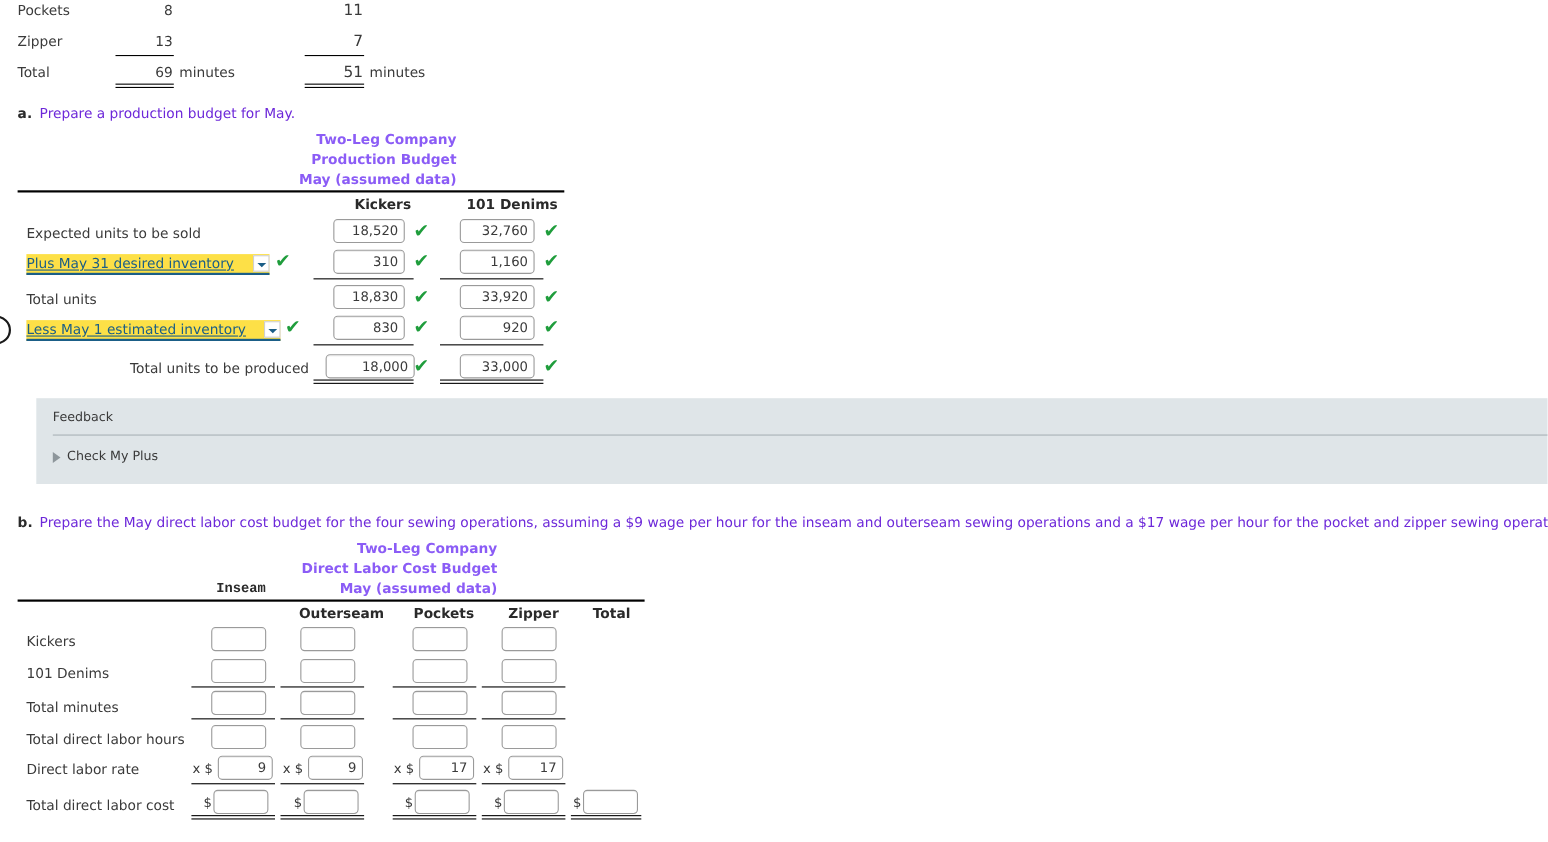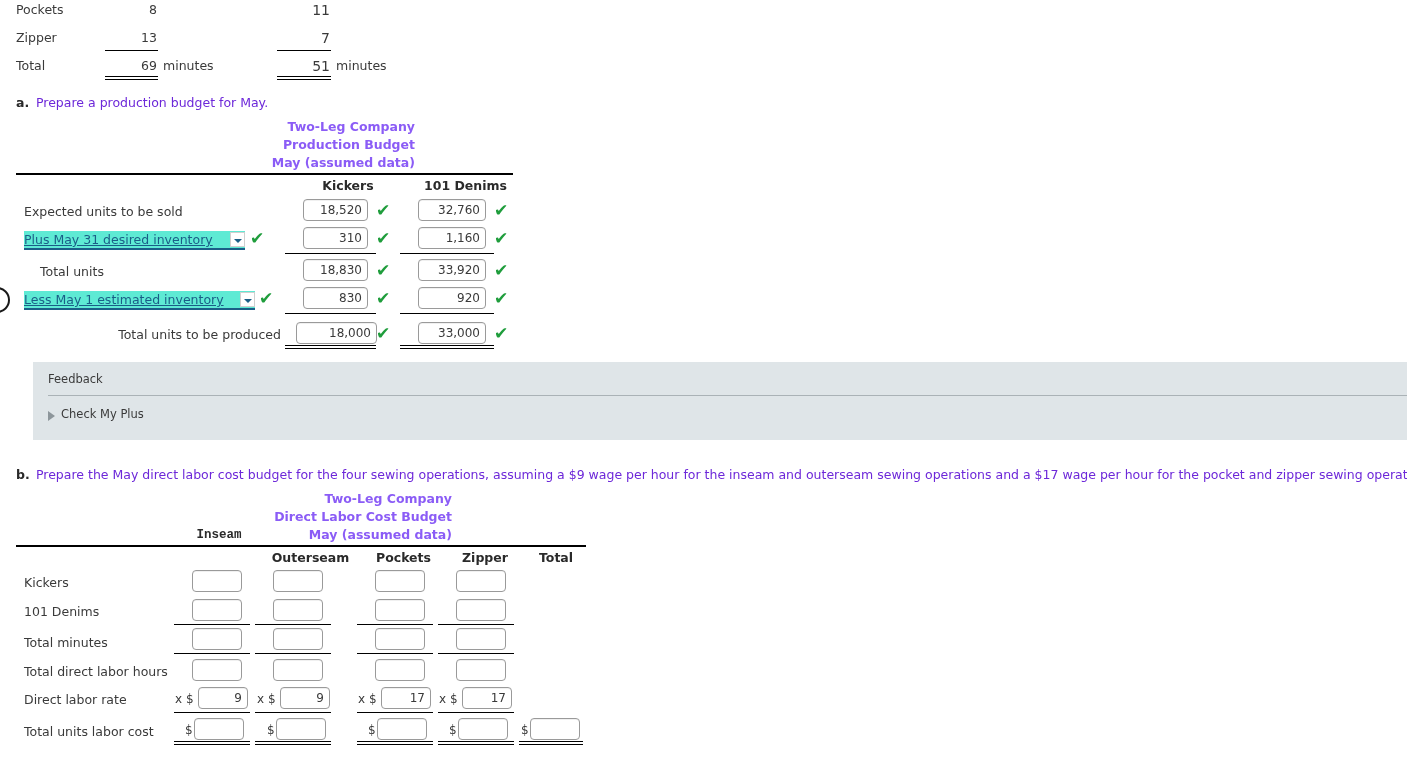--- a/index.html
+++ b/index.html
@@ -65,21 +65,21 @@
     line-height: 1;
     font-family: "DejaVu Sans", sans-serif;
   }
 
   
   .selwrap {
     position: absolute;
     height: 19px;
     border: none;
     border-bottom: 2px solid #1b5e87;
-    background: #5eead4;
+    background: #fde047;
   }
   .selwrap .seltext {
     position: absolute;
     left: 0px; top: 1px;
     font-size: 12.5px;
     color: #1b5e87;
     text-decoration: underline;
     white-space: nowrap;
   }
   .selwrap .arrowbox {
@@ -195,21 +195,21 @@
 </div>
 <span class="chk" style="left:250px; top:230px;">✔</span>
 <input class="inpbox" style="left: 303px; top: 227px; width: 65px;" readonly="" value="310">
 <span class="chk" style="left:376px; top:230px;">✔</span>
 <input class="inpbox" style="left: 418px; top: 227px; width: 68px;" readonly="" value="1,160">
 <span class="chk" style="left:494px; top:230px;">✔</span>
 
 <div class="rule" style="left:285px; top:253px; width:91px;"></div>
 <div class="rule" style="left:400px; top:253px; width:94px;"></div>
 
-<span class="rowlabel" style="left:40px; top:264px;">Total units</span>
+<span class="rowlabel" style="left:24px; top:264px;">Total units</span>
 <input class="inpbox" style="left: 303px; top: 259px; width: 65px;" readonly="" value="18,830">
 <span class="chk" style="left:376px; top:262px;">✔</span>
 <input class="inpbox" style="left: 418px; top: 259px; width: 68px;" readonly="" value="33,920">
 <span class="chk" style="left:494px; top:262px;">✔</span>
 
 <div id="edge-circle"></div>
 <div class="selwrap" style="left:24px; top:291px; width:231px;">
   <span class="seltext">Less May 1 estimated inventory</span>
   <span class="arrowbox"></span>
 </div>
@@ -295,21 +295,21 @@
 <span class="pfx" style="left:358px; top:692px;">x $</span>
 <input class="inpbox" style="left: 381px; top: 687px; width: 50px;" readonly="" value="17">
 <span class="pfx" style="left:439px; top:692px;">x $</span>
 <input class="inpbox" style="left: 462px; top: 687px; width: 50px;" readonly="" value="17">
 
 <div class="rule" style="left:174px; top:712px; width:76px;"></div>
 <div class="rule" style="left:255px; top:712px; width:76px;"></div>
 <div class="rule" style="left:357px; top:712px; width:76px;"></div>
 <div class="rule" style="left:438px; top:712px; width:76px;"></div>
 
-<span class="rowlabel" style="left:24px; top:724px;">Total units labor cost</span>
+<span class="rowlabel" style="left:24px; top:724px;">Total direct labor cost</span>
 <span class="pfx" style="left:185px; top:723px;">$</span>
 <input class="inpbox" style="left: 194px; top: 718px; width: 50px;" value="">
 <span class="pfx" style="left:267px; top:723px;">$</span>
 <input class="inpbox" style="left: 276px; top: 718px; width: 50px;" value="">
 <span class="pfx" style="left:368px; top:723px;">$</span>
 <input class="inpbox" style="left: 377px; top: 718px; width: 50px;" value="">
 <span class="pfx" style="left:449px; top:723px;">$</span>
 <input class="inpbox" style="left: 458px; top: 718px; width: 50px;" value="">
 <span class="pfx" style="left:521px; top:723px;">$</span>
 <input class="inpbox" style="left: 530px; top: 718px; width: 50px;" value="">

